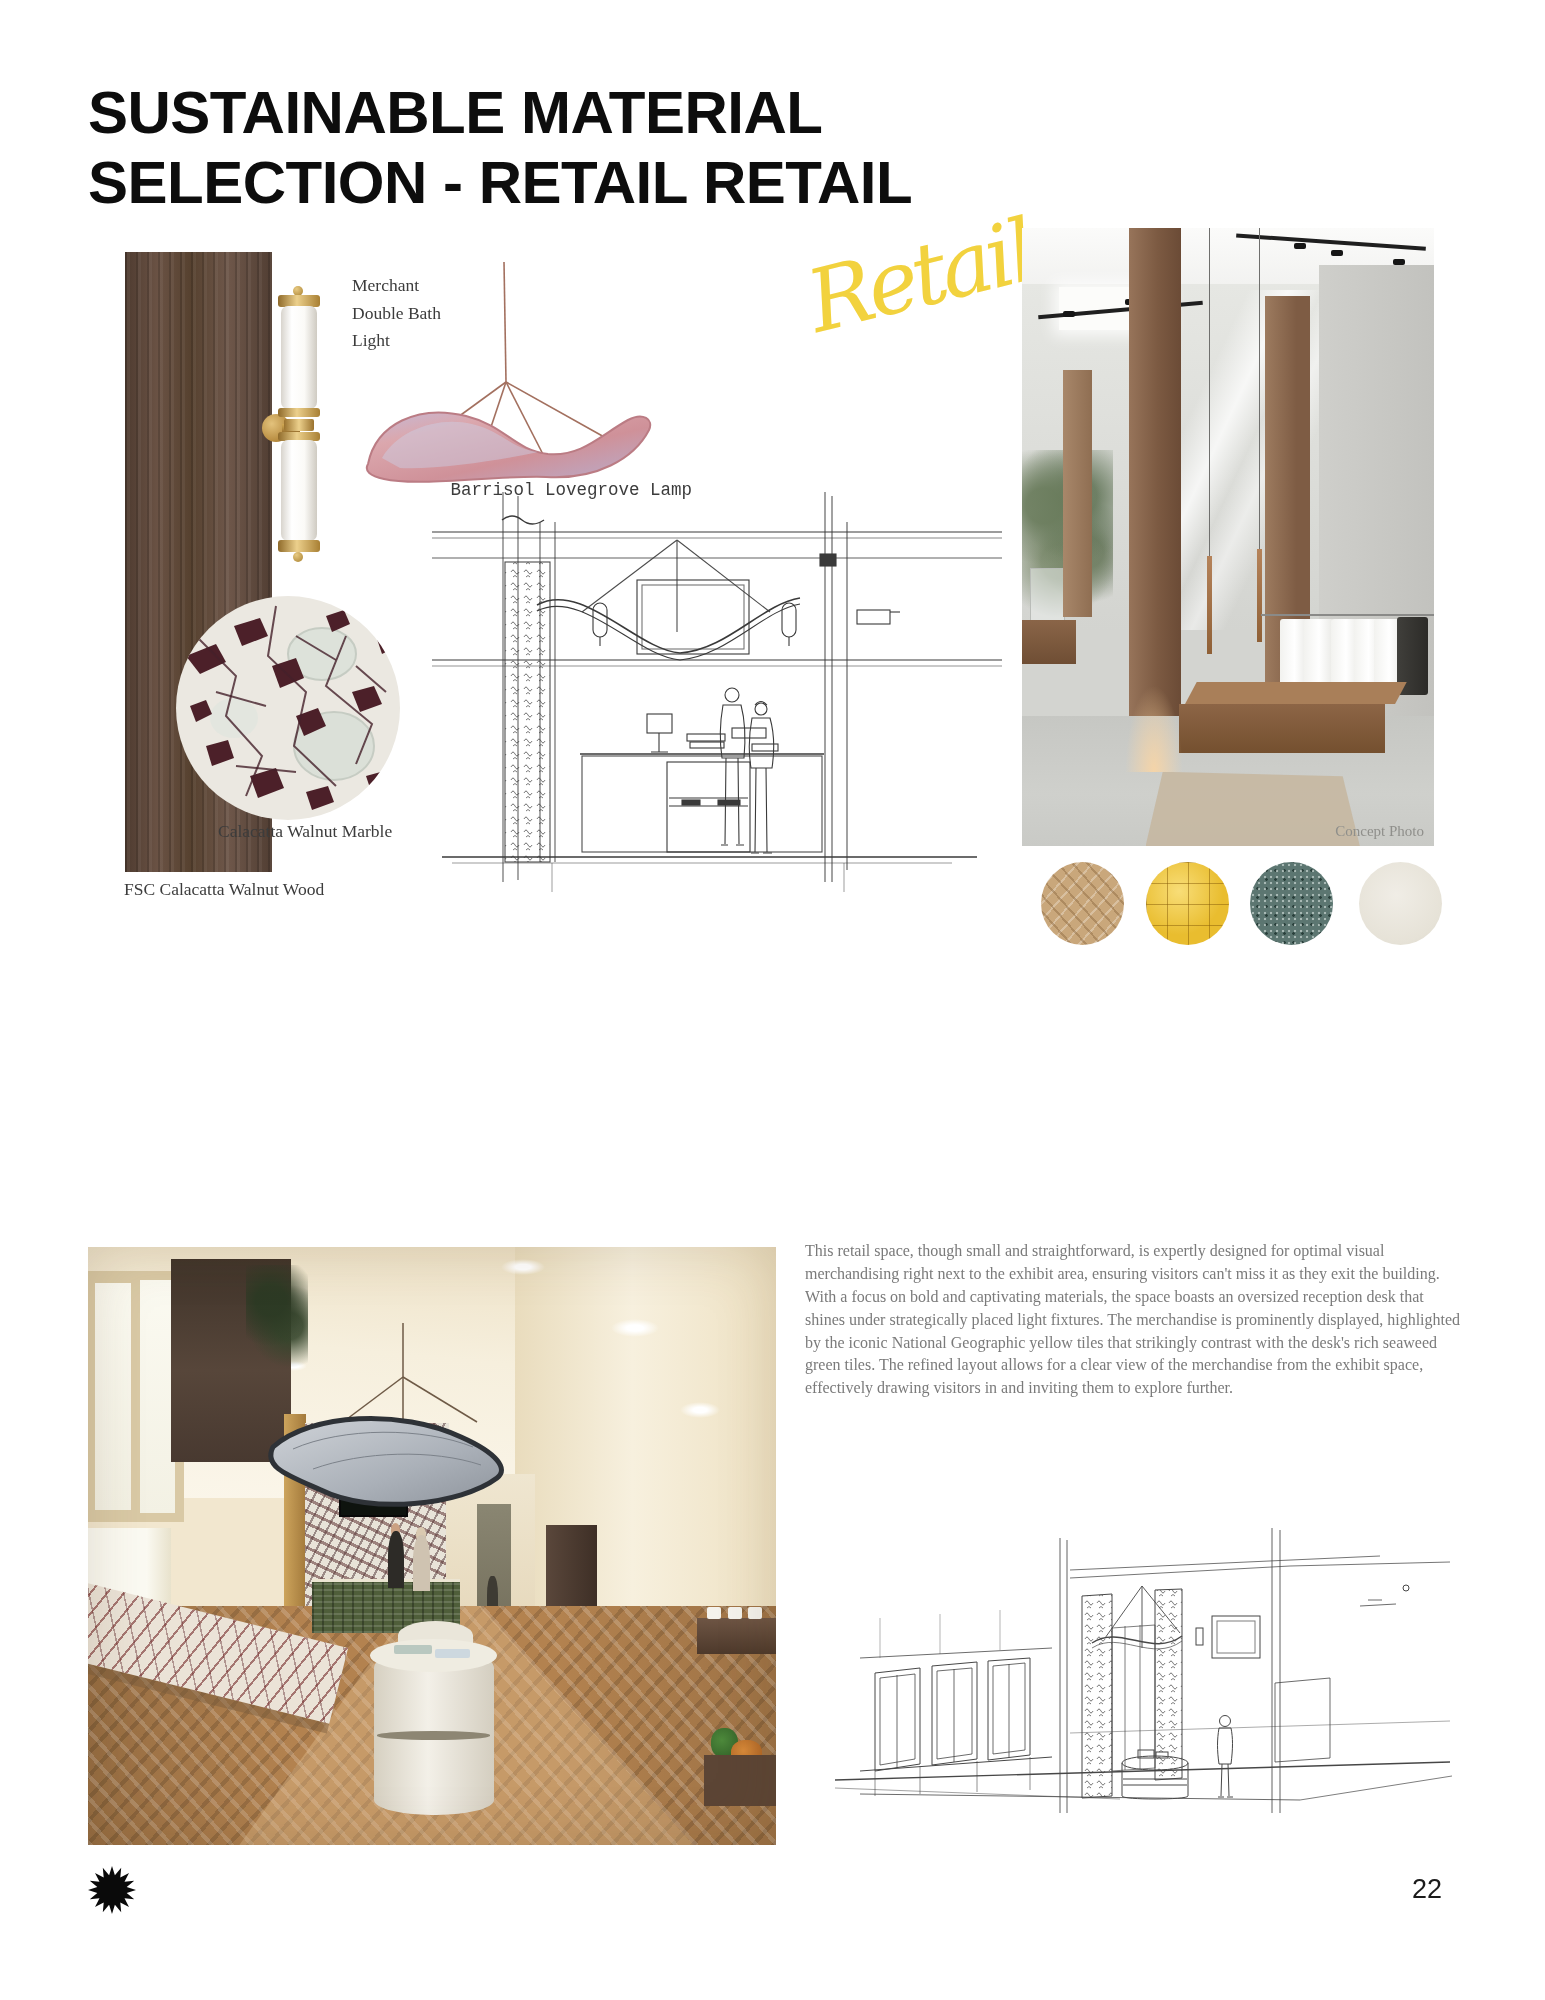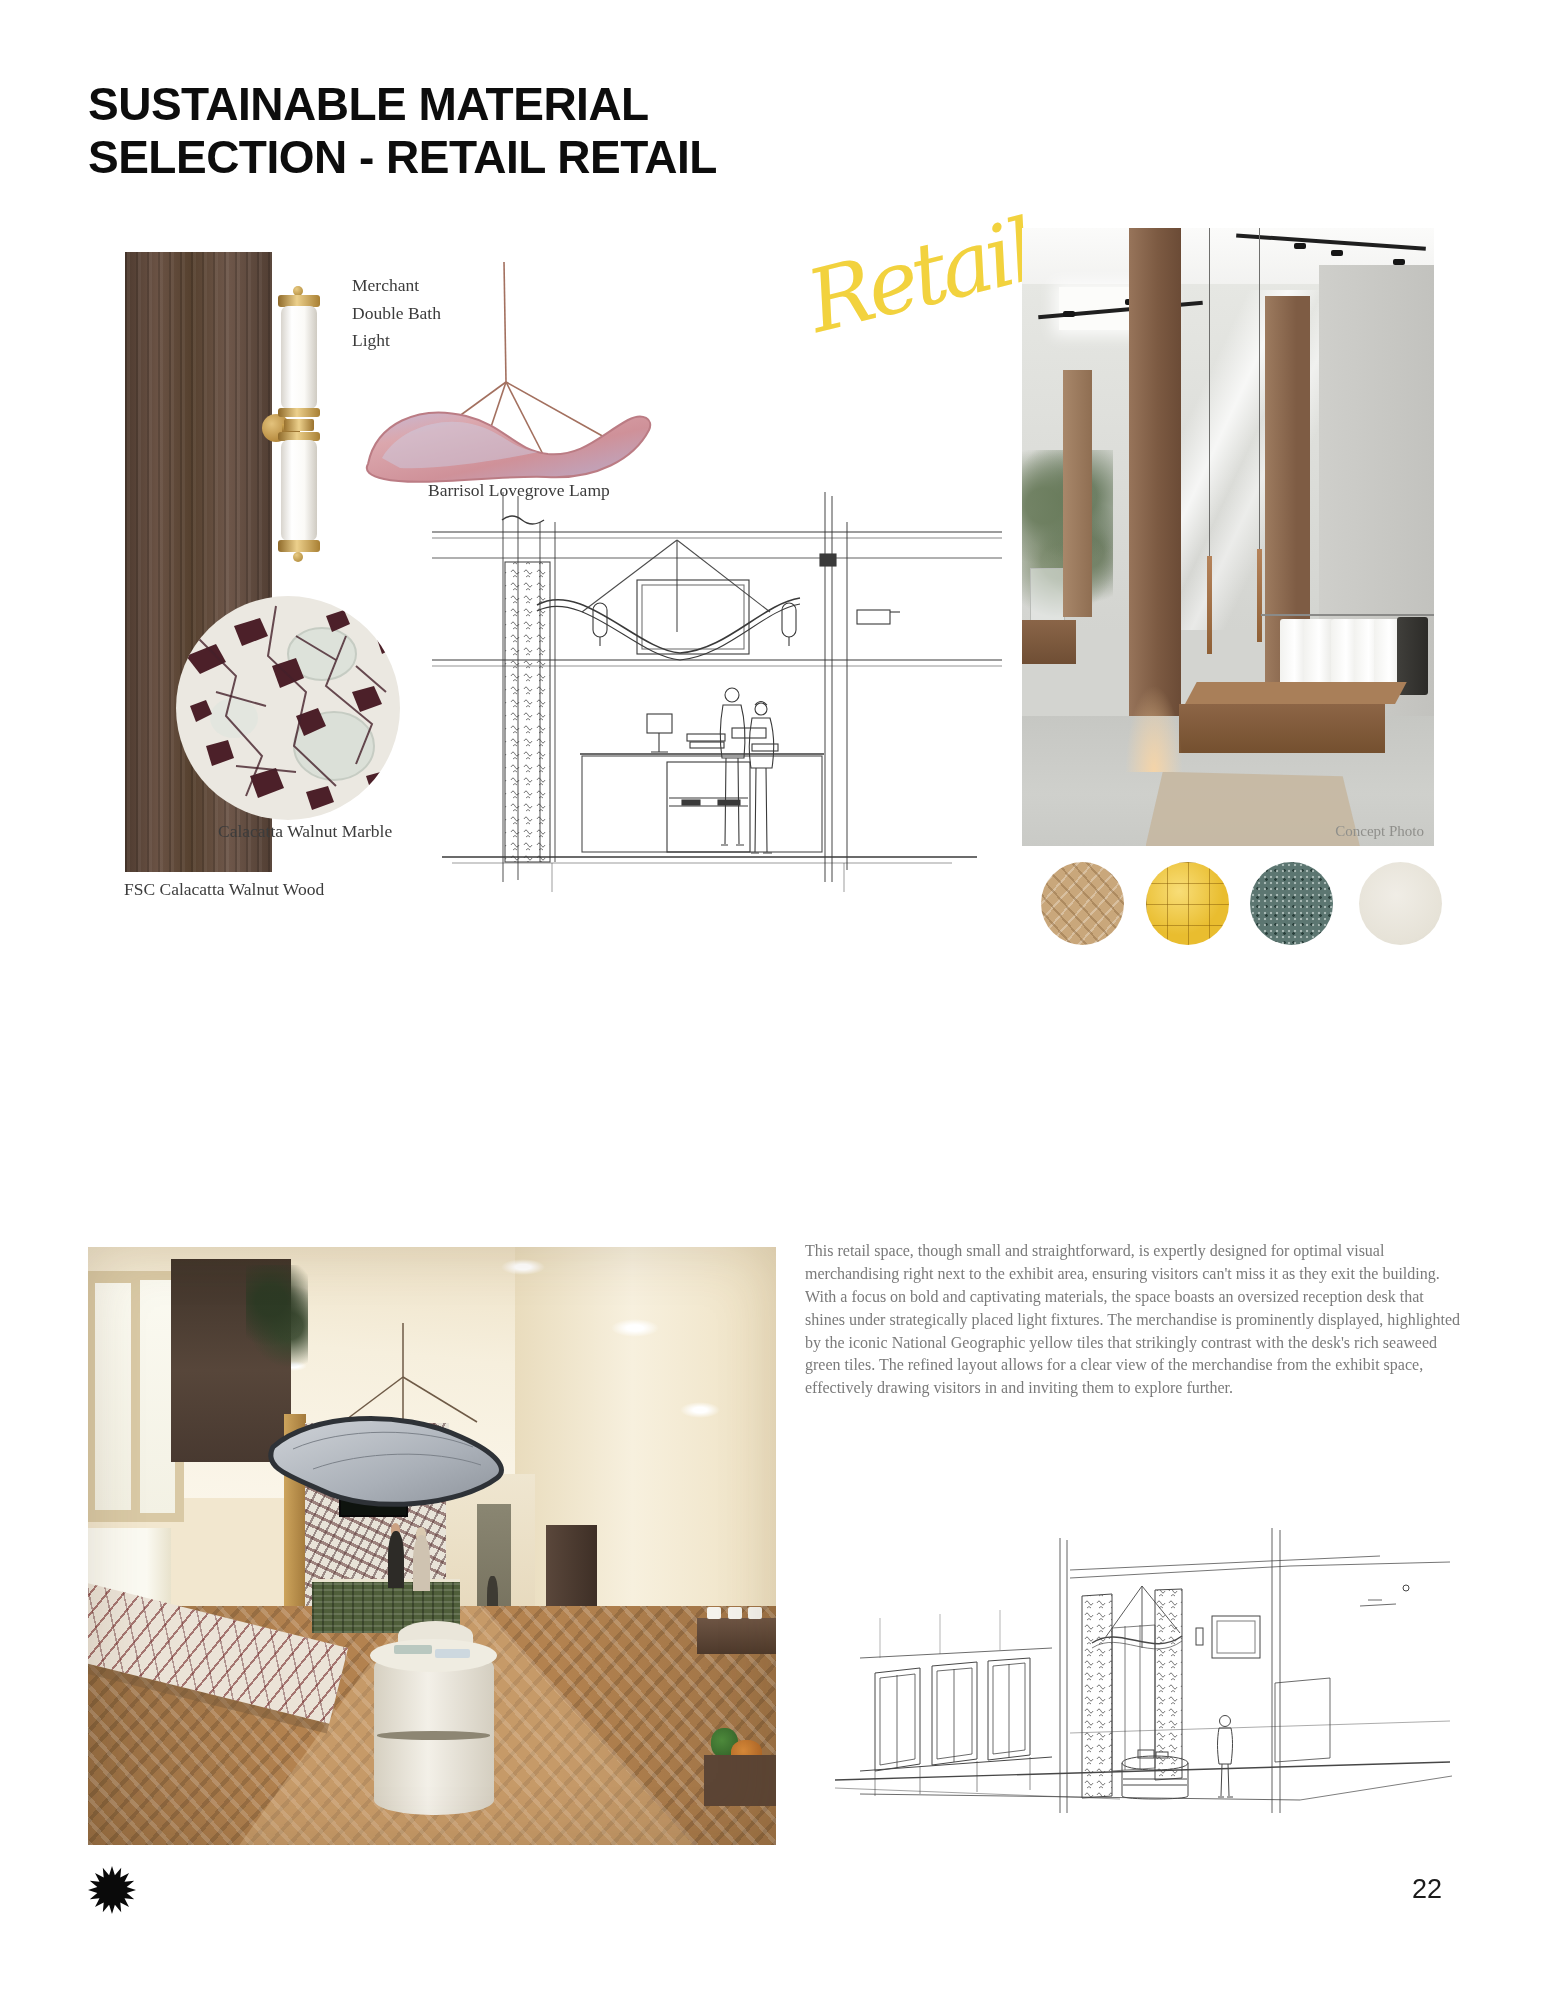--- a/index.html
+++ b/index.html
@@ -1,21 +1,21 @@
 <!DOCTYPE html>
 <html><head>
 <meta charset="utf-8">
 <style>
   html,body{margin:0;padding:0;background:#ffffff;}
   .page{position:relative;width:1545px;height:2000px;background:#ffffff;overflow:hidden;
         font-family:"Liberation Serif", serif;}
 
   
   .title{position:absolute;left:88px;top:78px;font-family:"Liberation Sans",sans-serif;
-         font-weight:700;font-size:46px;line-height:1.16;color:#0d0d0d;letter-spacing:-0.5px;}
+         font-weight:700;font-size:60px;line-height:1.16;color:#0d0d0d;letter-spacing:-0.5px;}
 
   
   .walnut{position:absolute;left:125px;top:252px;width:147px;height:620px;
     background:linear-gradient(90deg,#4e3b30 0%,#6a5244 22%,#56412f 45%,#6e574a 70%,#513e33 100%);
     background-blend-mode:multiply;}
   .walnut:after{content:"";position:absolute;inset:0;
     background:repeating-linear-gradient(90deg,rgba(0,0,0,.14) 0 2px,rgba(255,255,255,.05) 2px 5px,transparent 5px 11px);}
 
   
   .walllight{position:absolute;left:262px;top:286px;width:76px;height:282px;}
@@ -30,21 +30,21 @@
   .wl-cap.c1{top:9px;} .wl-cap.c2{top:122px;height:9px;} .wl-cap.c3{top:146px;height:9px;} .wl-cap.c4{top:254px;}
   .wl-tube{position:absolute;left:19px;width:36px;border-radius:7px;
     background:linear-gradient(90deg,#d8d4cd,#ffffff 30%,#fbfaf7 65%,#cfcbc2);}
   .wl-tube.t1{top:20px;height:103px;} .wl-tube.t2{top:154px;height:101px;}
   .wl-band{position:absolute;left:22px;top:133px;width:30px;height:12px;
     background:linear-gradient(90deg,#9a722e,#ecd08c 50%,#9a722e);border-radius:2px;}
 
   
   .lbl{position:absolute;color:#3c3c3c;font-size:17.5px;line-height:1.58;white-space:pre-line;}
   .lbl-merchant{left:352px;top:272px;width:130px;}
-  .lbl-barrisol{left:428px;top:477px;width:264px;text-align:left;}
+  .lbl-barrisol{left:428px;top:477px;width:264px;text-align:right;font-family:Liberation Mono, monospace;}
   .lbl-marble{left:218px;top:818px;width:260px;}
   .lbl-wood{left:124px;top:876px;width:300px;}
 
   
   .abs{position:absolute;}
 
   
   .script{position:absolute;left:806px;top:222px;width:260px;transform:rotate(-14deg);
     font-family:"DejaVu Serif",serif;font-style:italic;font-size:86px;color:#f2d23e;
     letter-spacing:-5px;font-weight:400;}

